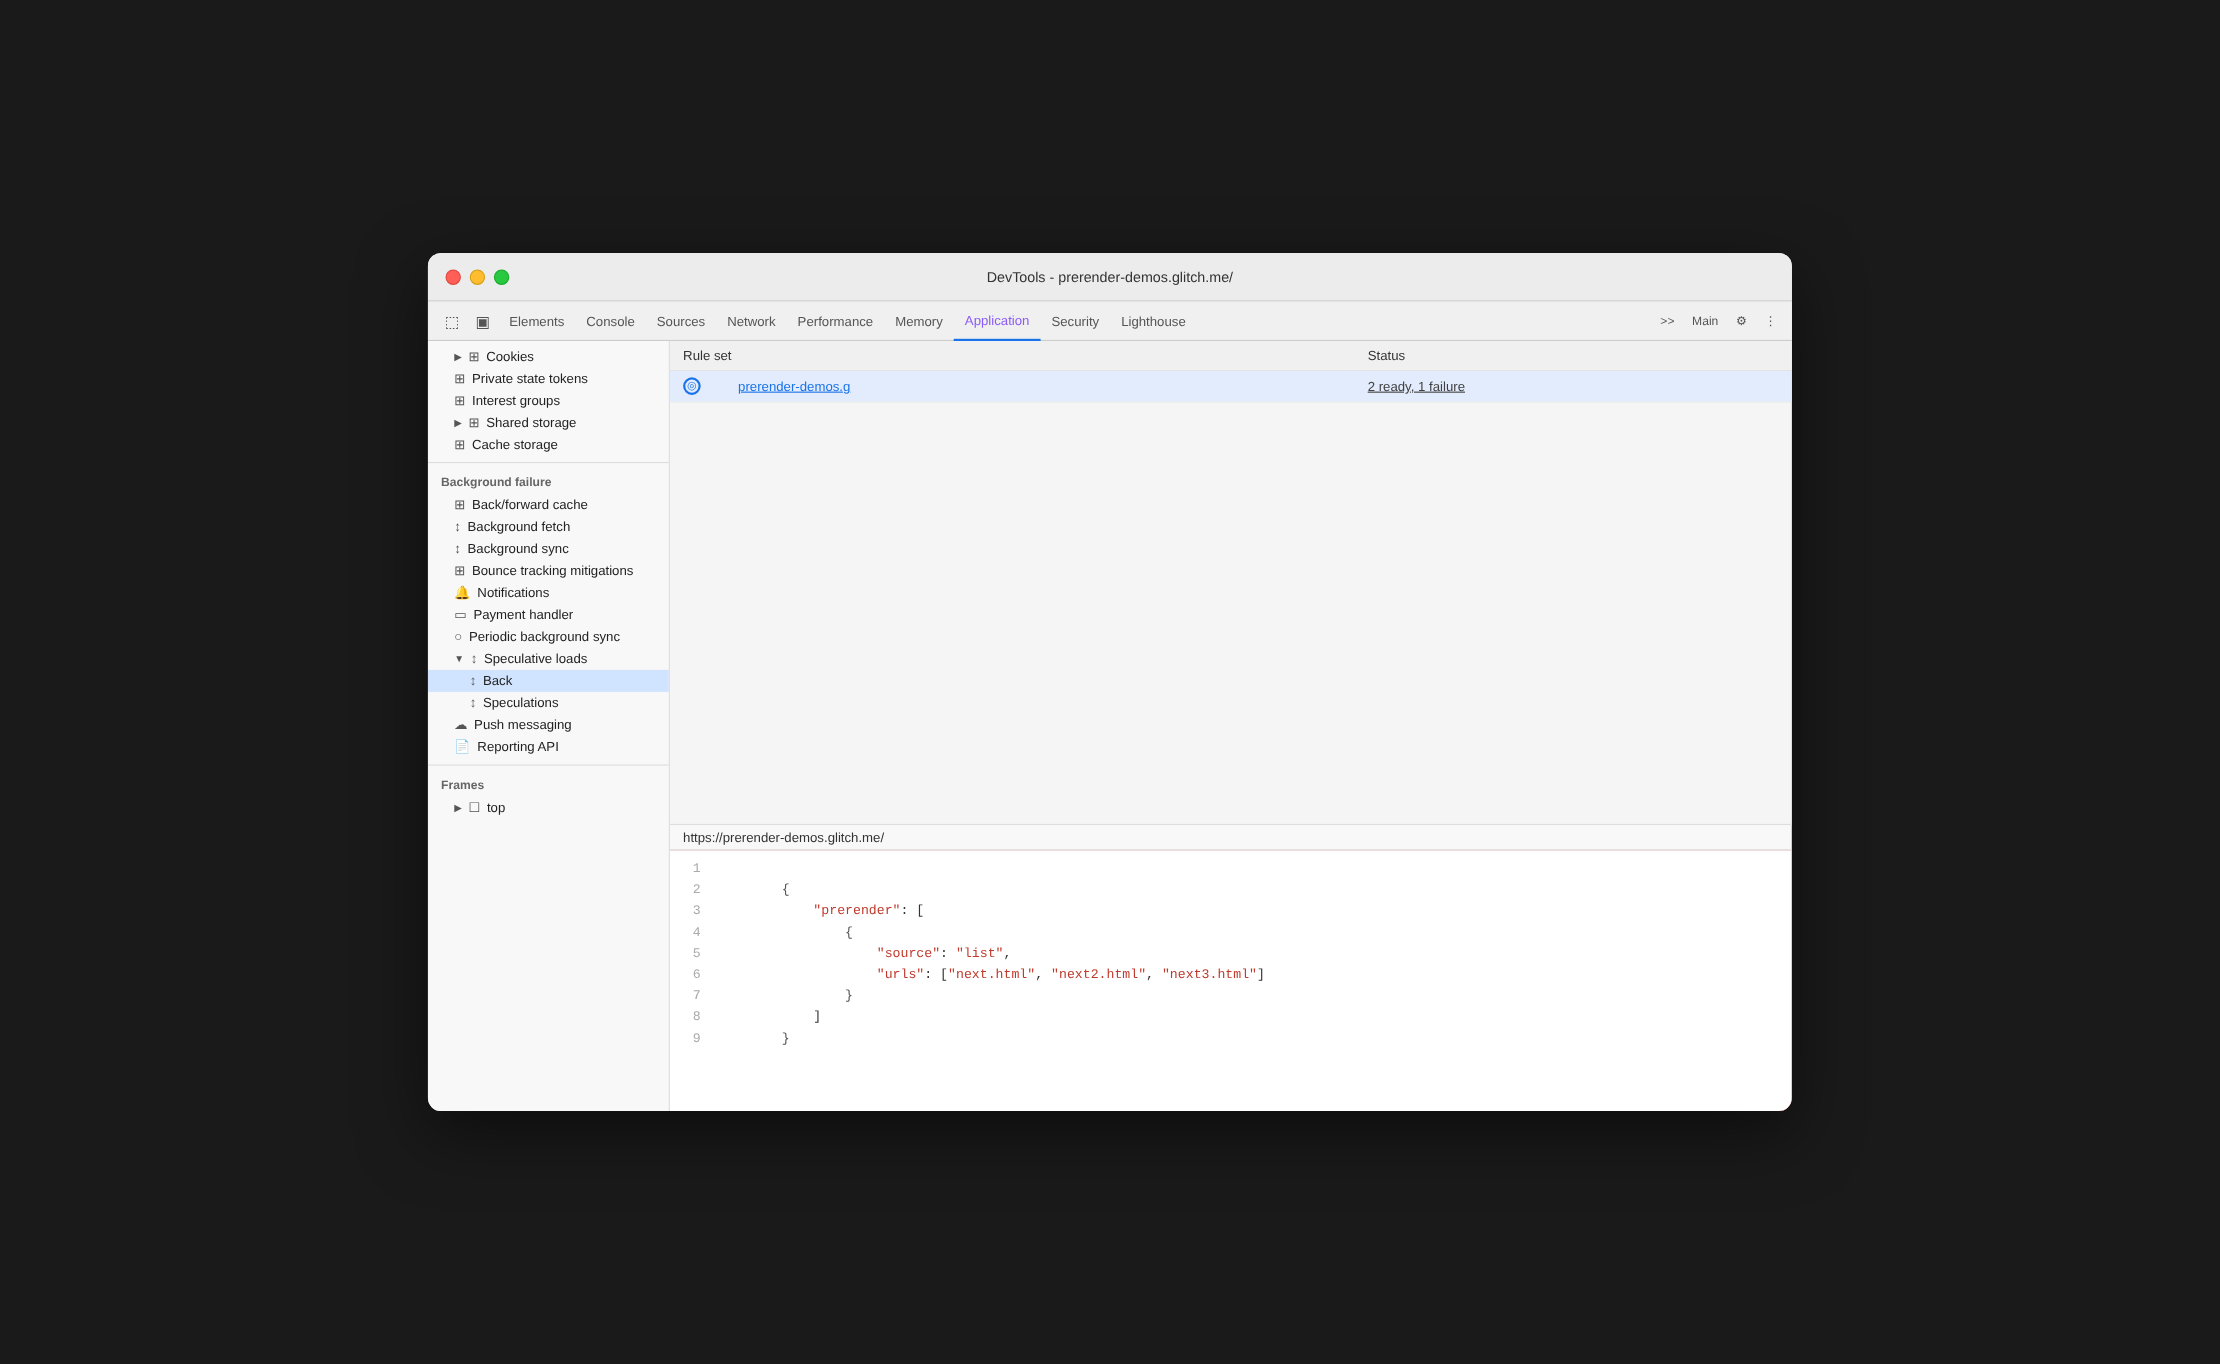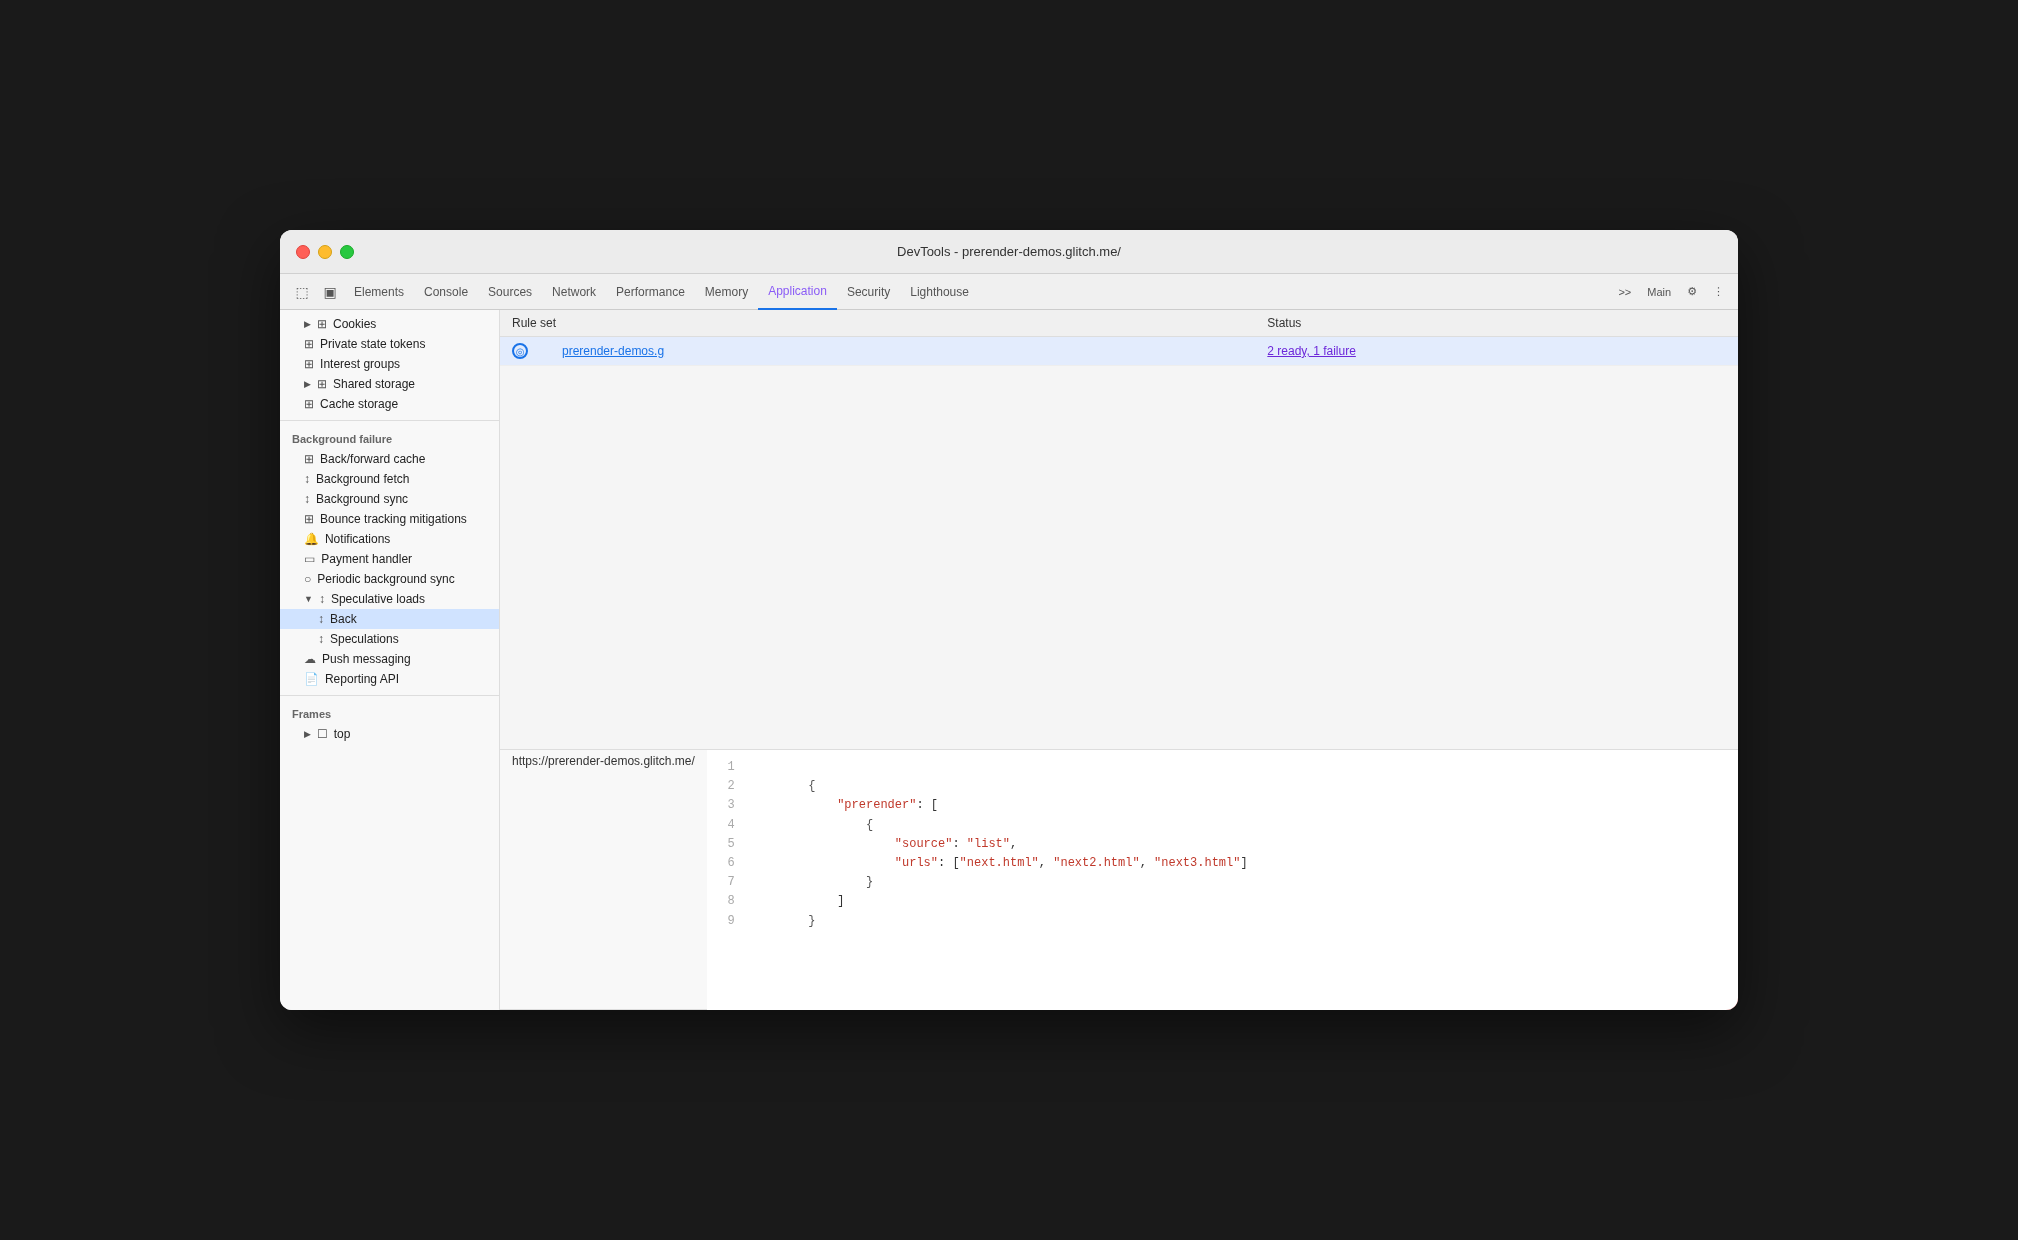--- a/index.html
+++ b/index.html
@@ -5,21 +5,21 @@
     * { box-sizing: border-box; margin: 0; padding: 0; }
     body {
       background: #1a1a1a;
       display: flex;
       justify-content: center;
       align-items: center;
       min-height: 100vh;
       font-family: -apple-system, BlinkMacSystemFont, 'Helvetica Neue', sans-serif;
     }
     .window {
-      width: 1458px;
+      width: 1240px;
       height: 780px;
       background: #f5f5f5;
       border-radius: 12px;
       box-shadow: 0 20px 60px rgba(0,0,0,0.5);
       overflow: hidden;
       display: flex;
       flex-direction: column;
     }
     
     .titlebar {
@@ -200,29 +200,29 @@
       font-size: 10px;
       flex-shrink: 0;
     }
     .rule-set-link {
       color: #1a73e8;
       text-decoration: underline;
       cursor: pointer;
       padding-left: 28px;
     }
     .status-link {
-      color: #6d28d9;
+      color: #404040;
       text-decoration: underline;
       cursor: pointer;
     }
     
     .bottom-panel {
       height: 260px;
       display: flex;
-      flex-direction: row;
+      flex-direction: column;
       background: #b91c1c;
     }
     .bottom-url-bar {
       padding: 4px 12px;
       font-size: 12px;
       color: #333;
       border-bottom: 1px solid #ddd;
       background: #f8f8f8;
     }
     .code-area {

